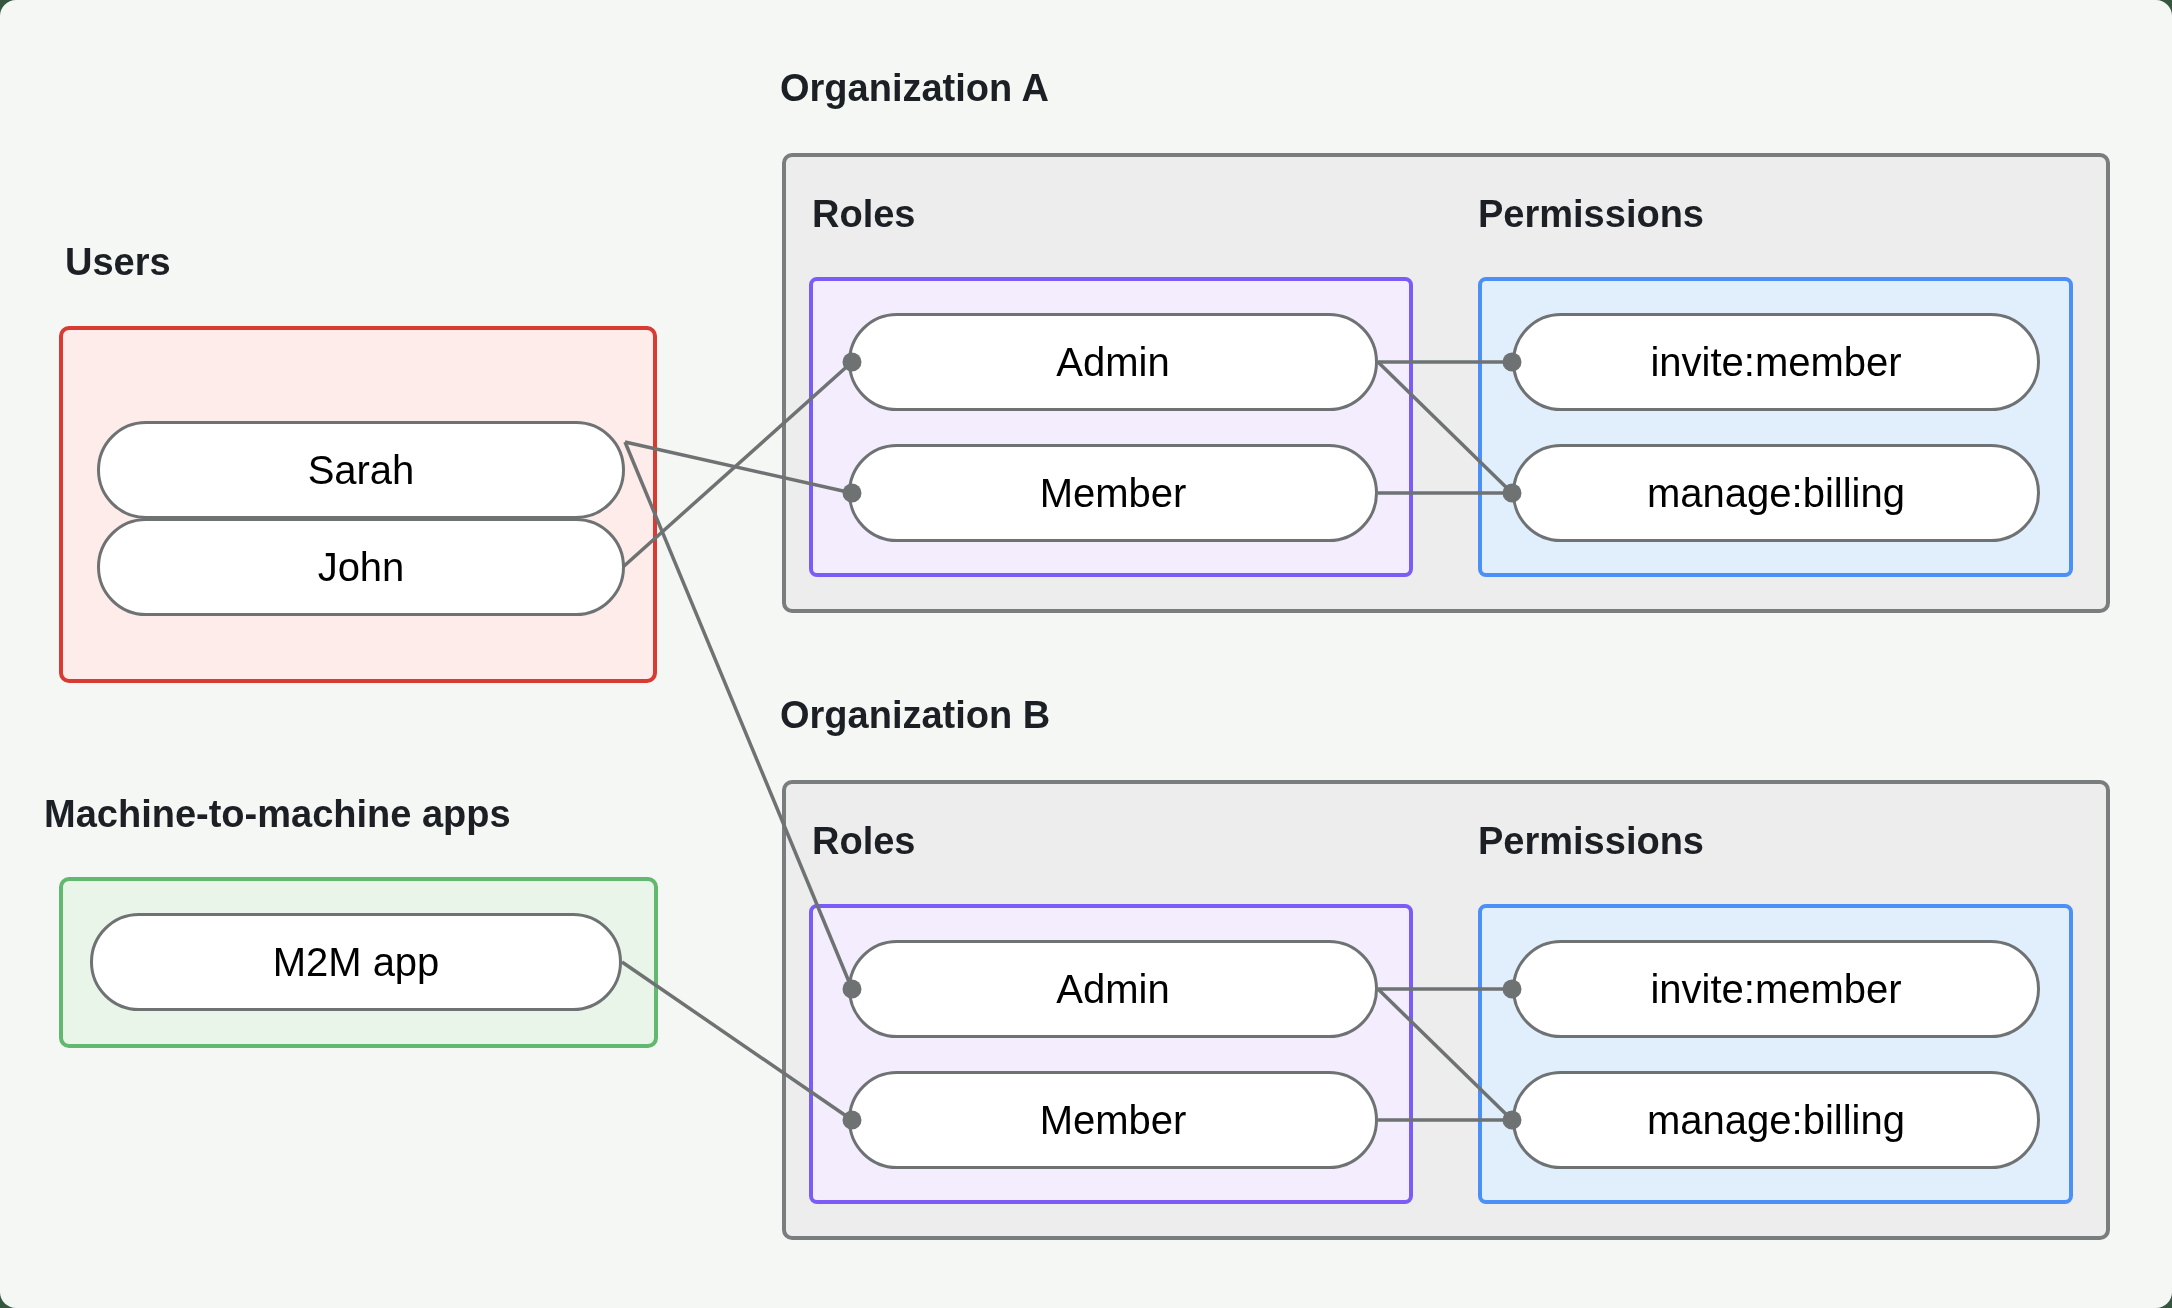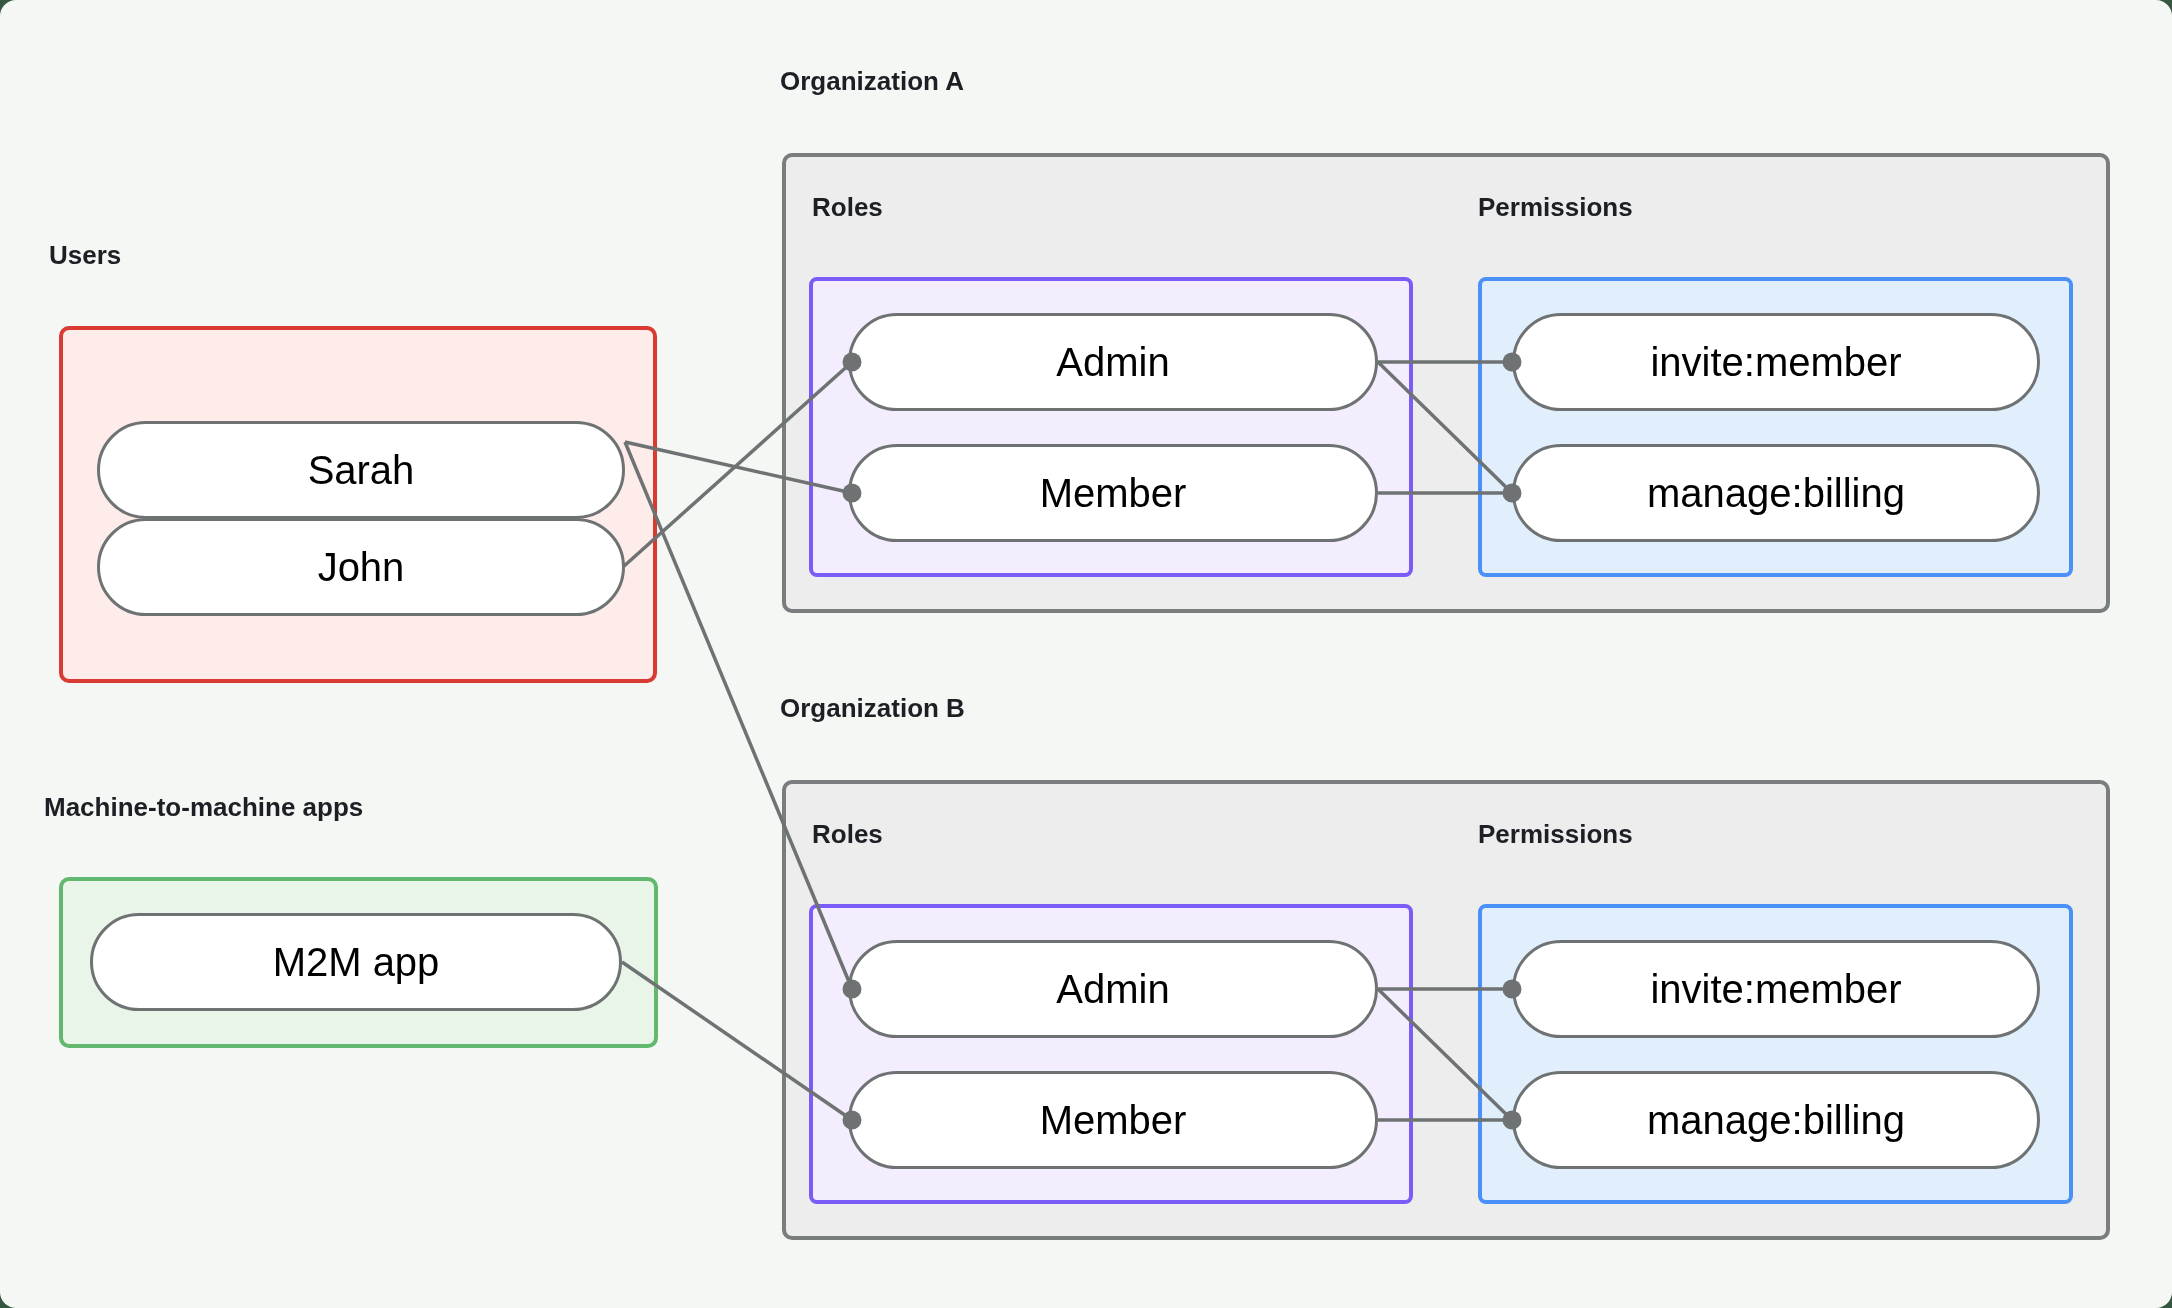--- a/index.html
+++ b/index.html
@@ -10,21 +10,21 @@
   }
   #canvas {
     position: absolute; left: 0; top: 0;
     width: 2172px; height: 1308px;
     background: #f4f7f4;
     border-radius: 16px;
     overflow: hidden;
   }
   .group-label {
     position: absolute;
-    font-size: 26px; font-weight: 600;
+    font-size: 38px; font-weight: 600;
     color: #1c2024; line-height: 1.2;
     white-space: nowrap;
   }
   .gbox {
     position: absolute; box-sizing: border-box;
     border-radius: 10px;
   }
   .users-box  { border: 4px solid #d93a32; background: #fdecea; }
   .m2m-box    { border: 4px solid #63b86f; background: #eaf5ea; }
   .org-box    { border: 4px solid #797d7d; background: #ededee; }
@@ -47,21 +47,21 @@
   }
   #wires path { stroke: #6e7273; stroke-width: 3.5; fill: none; }
   #wires circle { fill: #6e7273; }
 </style>
 </head>
 <body>
 
 <div id="canvas">
 
   <div>
-    <div class="group-label" style="left:49px; top:240px;">Users</div>
+    <div class="group-label" style="left:65px; top:240px;">Users</div>
     <div class="gbox users-box" style="left:59px; top:326px; width:598px; height:357px;"></div>
     <div class="pill" style="left:97px; top:393px; width:528px;margin-top:28px;">Sarah</div>
     <div class="pill" style="left:97px; top:518px; width:528px;text-align:center;">John</div>
   </div>
 
   <div>
     <div class="group-label" style="left:44px; top:792px;">Machine-to-machine apps</div>
     <div class="gbox m2m-box" style="left:59px; top:877px; width:599px; height:171px;"></div>
     <div class="pill" style="left:90px; top:913px; width:532px;">M2M app</div>
   </div>

